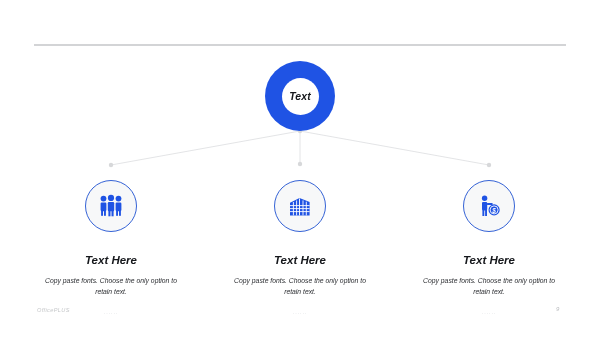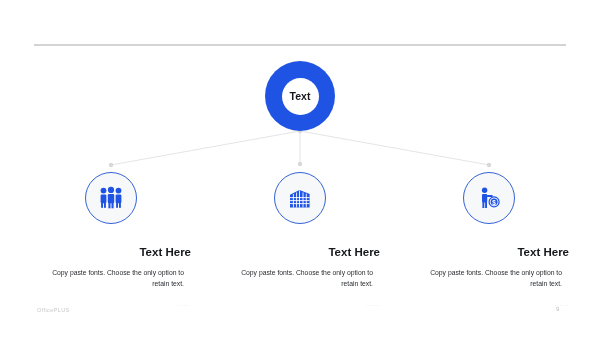--- a/index.html
+++ b/index.html
@@ -12,20 +12,21 @@
     background: #ffffff;
     font-family: "Liberation Sans", sans-serif;
     overflow: hidden;
     position: relative;
   }
 
   .slide {
     position: absolute;
     inset: 0;
     background: #ffffff;
+    font-style: italic;
   }
 
   
   .top-rule {
     position: absolute;
     left: 34px;
     top: 44px;
     width: 532px;
     height: 2px;
     background: #d3d4d6;
@@ -66,24 +67,24 @@
   .hub-label {
     font-size: 10.5px;
     font-weight: bold;
     color: #16181c;
     letter-spacing: .1px;
   }
 
   
   .node {
     position: absolute;
-    top: 172px;
+    top: 180px;
     width: 160px;
     margin-left: -80px;
-    text-align: right;
+    text-align: center;
   }
   .node-1 { left: 111px; }
   .node-2 { left: 300px; }
   .node-3 { left: 489px; }
 
   .icon-circle {
     width: 52px;
     height: 52px;
     margin: 0 auto;
     border-radius: 50%;

